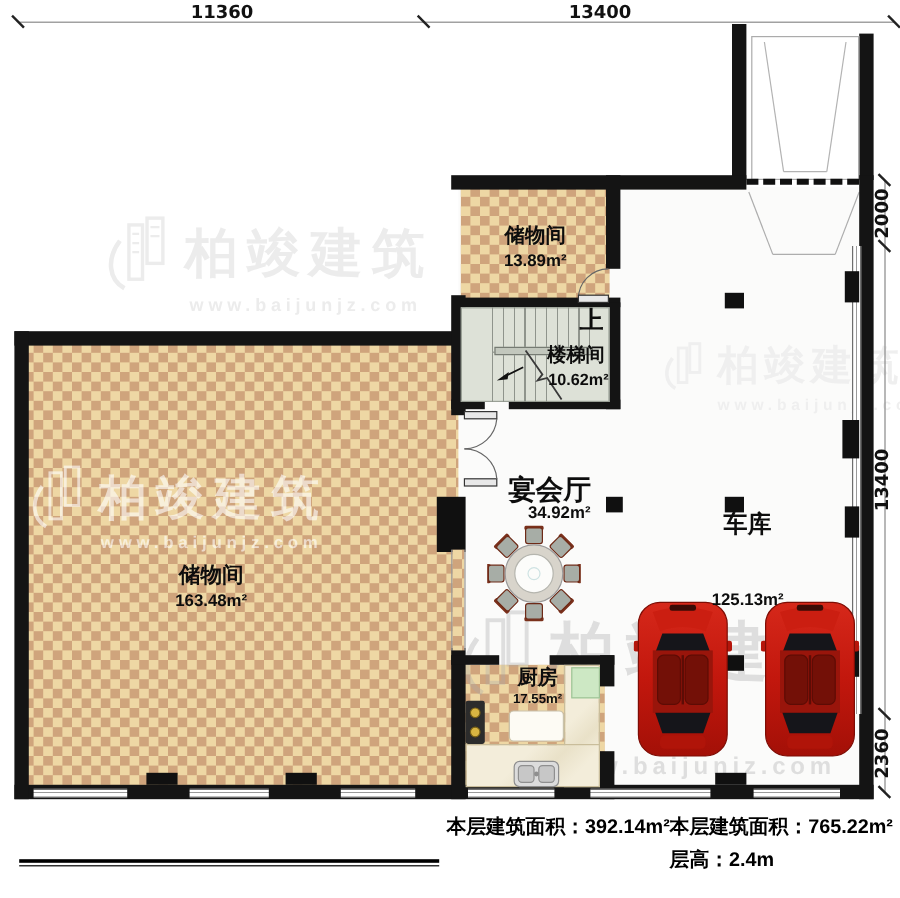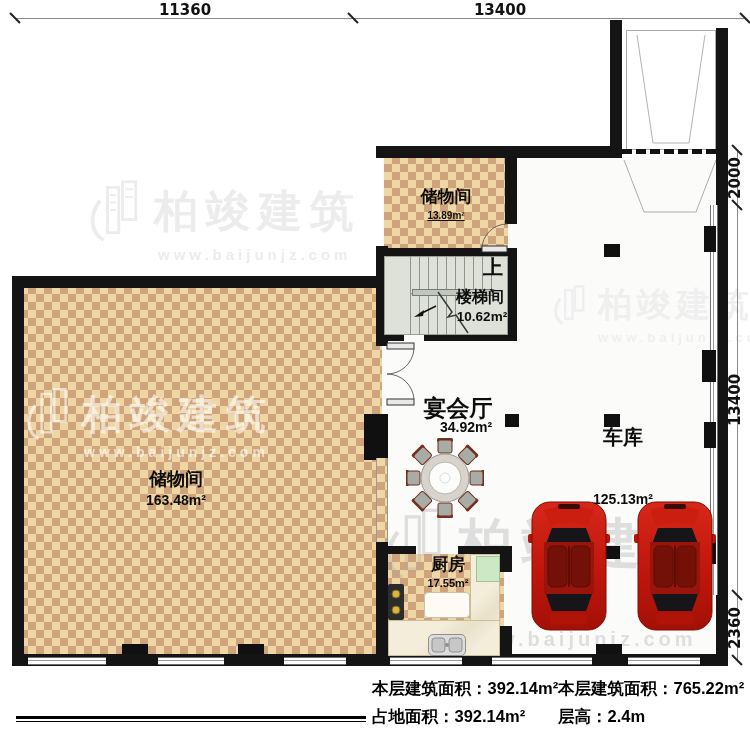--- a/index.html
+++ b/index.html
@@ -300,21 +300,21 @@
       <rect x="16" y="42" width="50" height="52" fill="#99150b"></rect>
       <rect x="20" y="46" width="19" height="41" rx="5" fill="#731007" stroke="#5d0c05"></rect>
       <rect x="43" y="46" width="19" height="41" rx="5" fill="#731007" stroke="#5d0c05"></rect>
       <rect x="40" y="46" width="2" height="41" fill="#5d0c05"></rect>
       <path d="M18 94 L64 94 L58 111 L24 111 Z" fill="#15151a"></path>
       <rect x="22" y="113" width="38" height="11" rx="4" fill="#b01409"></rect>
     </svg>
   </div>
 
   <div class="rname" style="left:396px;top:188px;width:100px;font-size:17px;">储物间</div>
-  <div class="rarea" style="left:396px;top:210px;width:100px;font-size:10px;text-decoration:underline;">13.89m²</div>
+  <div class="rarea" style="left:396px;top:210px;width:100px;font-size:14px;">13.89m²</div>
 
   <div class="rname" style="left:478px;top:256px;width:30px;font-size:20px;">上</div>
   <div class="rname" style="left:440px;top:288px;width:80px;font-size:16px;">楼梯间</div>
   <div class="rarea" style="left:444px;top:310px;width:76px;font-size:13.5px;">10.62m²</div>
 
   <div class="rname" style="left:402px;top:396px;width:112px;font-size:23px;">宴会厅</div>
   <div class="rarea" style="left:416px;top:420px;width:100px;font-size:14px;">34.92m²</div>
 
   <div class="rname" style="left:586px;top:426px;width:74px;font-size:20px;">车库</div>
   <div class="rarea" style="left:580px;top:452px;width:86px;font-size:14px;margin-top:40px;">125.13m²</div>
@@ -340,23 +340,20 @@
   <div class="dimtext vdim" style="left:700px;top:169px;width:70px;">2000</div>
   <div class="dimtext vdim" style="left:700px;top:391px;width:70px;">13400</div>
   <div class="dimtext vdim" style="left:700px;top:619px;width:70px;">2360</div>
 
   <div class="abs" style="left:16px;top:716px;width:350px;height:3px;background:#000;"></div>
   <div class="abs" style="left:16px;top:721px;width:350px;height:1px;background:#000;"></div>
 
   <div class="fstat" style="left:372px;top:678px;">
     <span>本层建筑面积：</span><span>392.14m²</span>
   </div>
-  <div class="fstat" style="left:372px;top:706px;">
-    <span>占地面积：</span><span>392.14m²</span>
-  </div>
   <div class="fstat" style="left:558px;top:678px;">
     <span>本层建筑面积：</span><span>765.22m²</span>
   </div>
   <div class="fstat" style="left:558px;top:706px;">
     <span>层高：</span><span>2.4m</span>
   </div>
 
 </div>
 
 </body></html>

